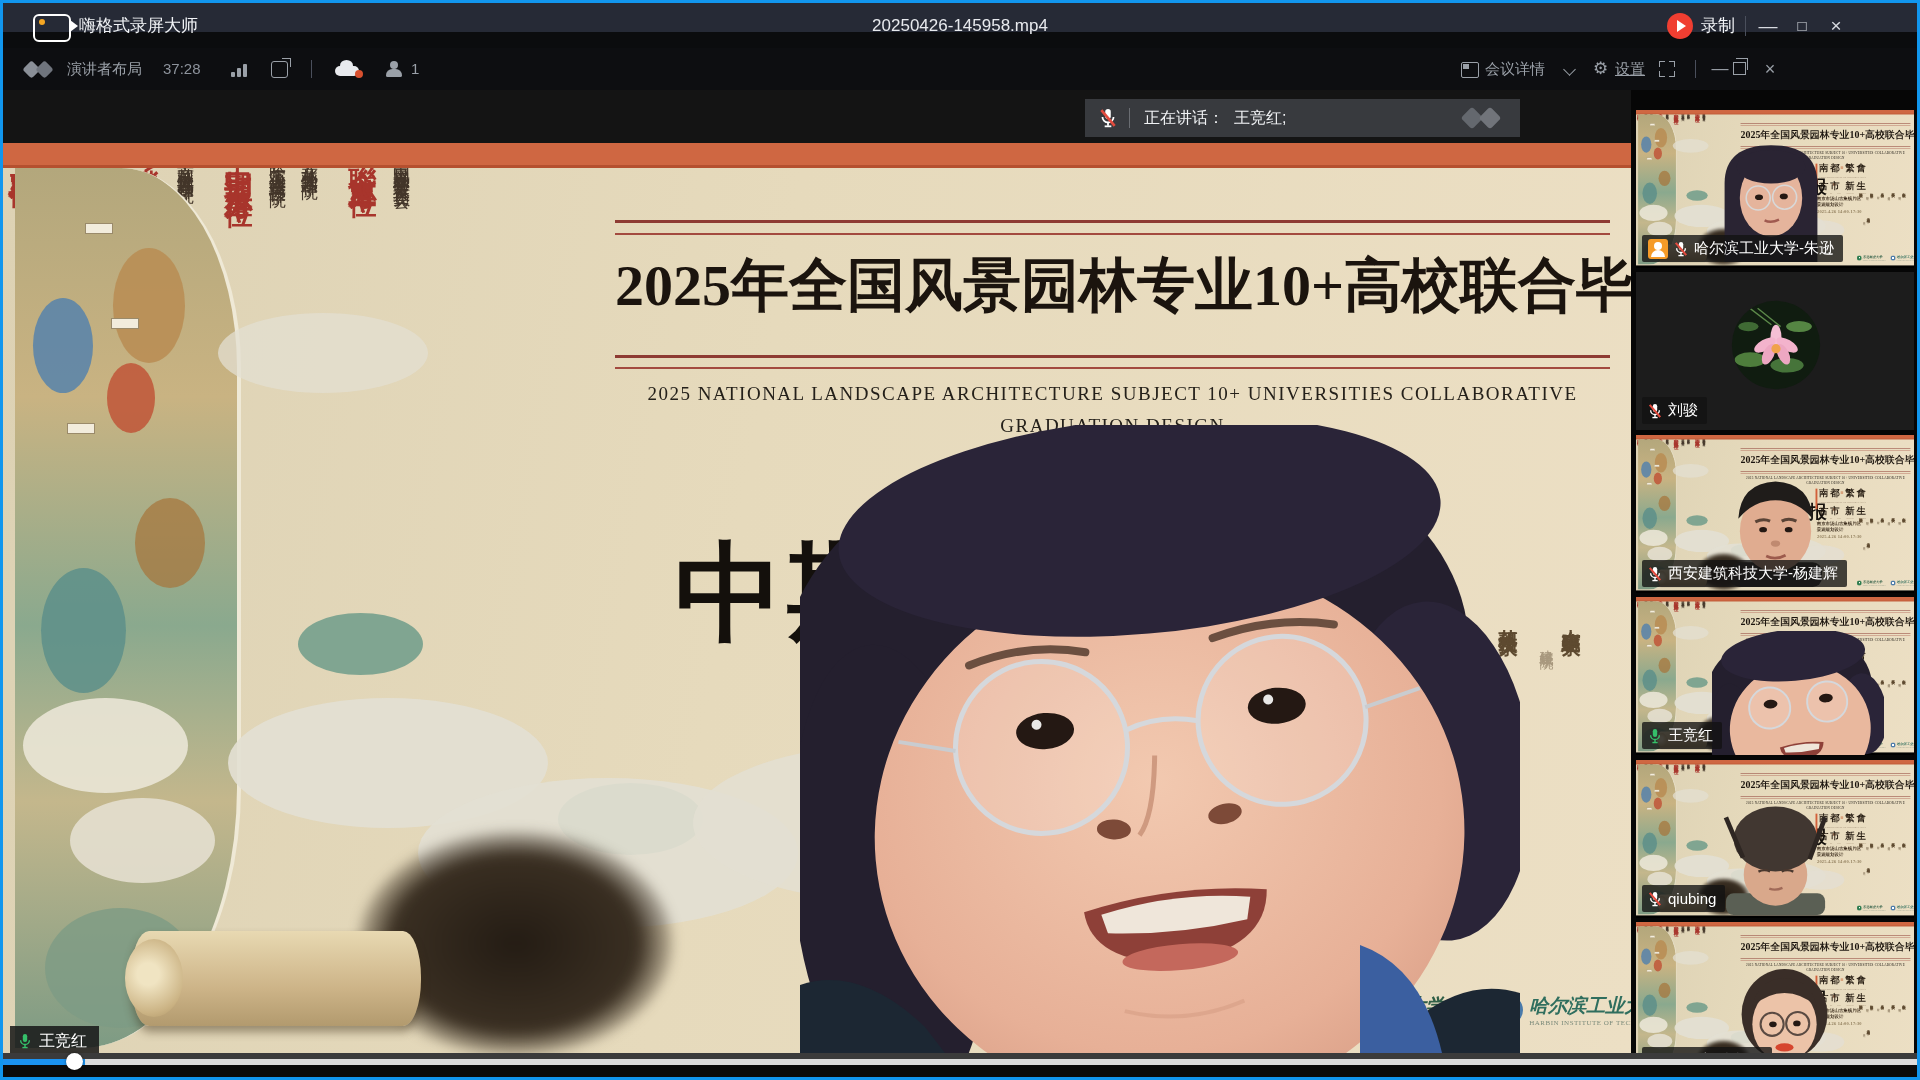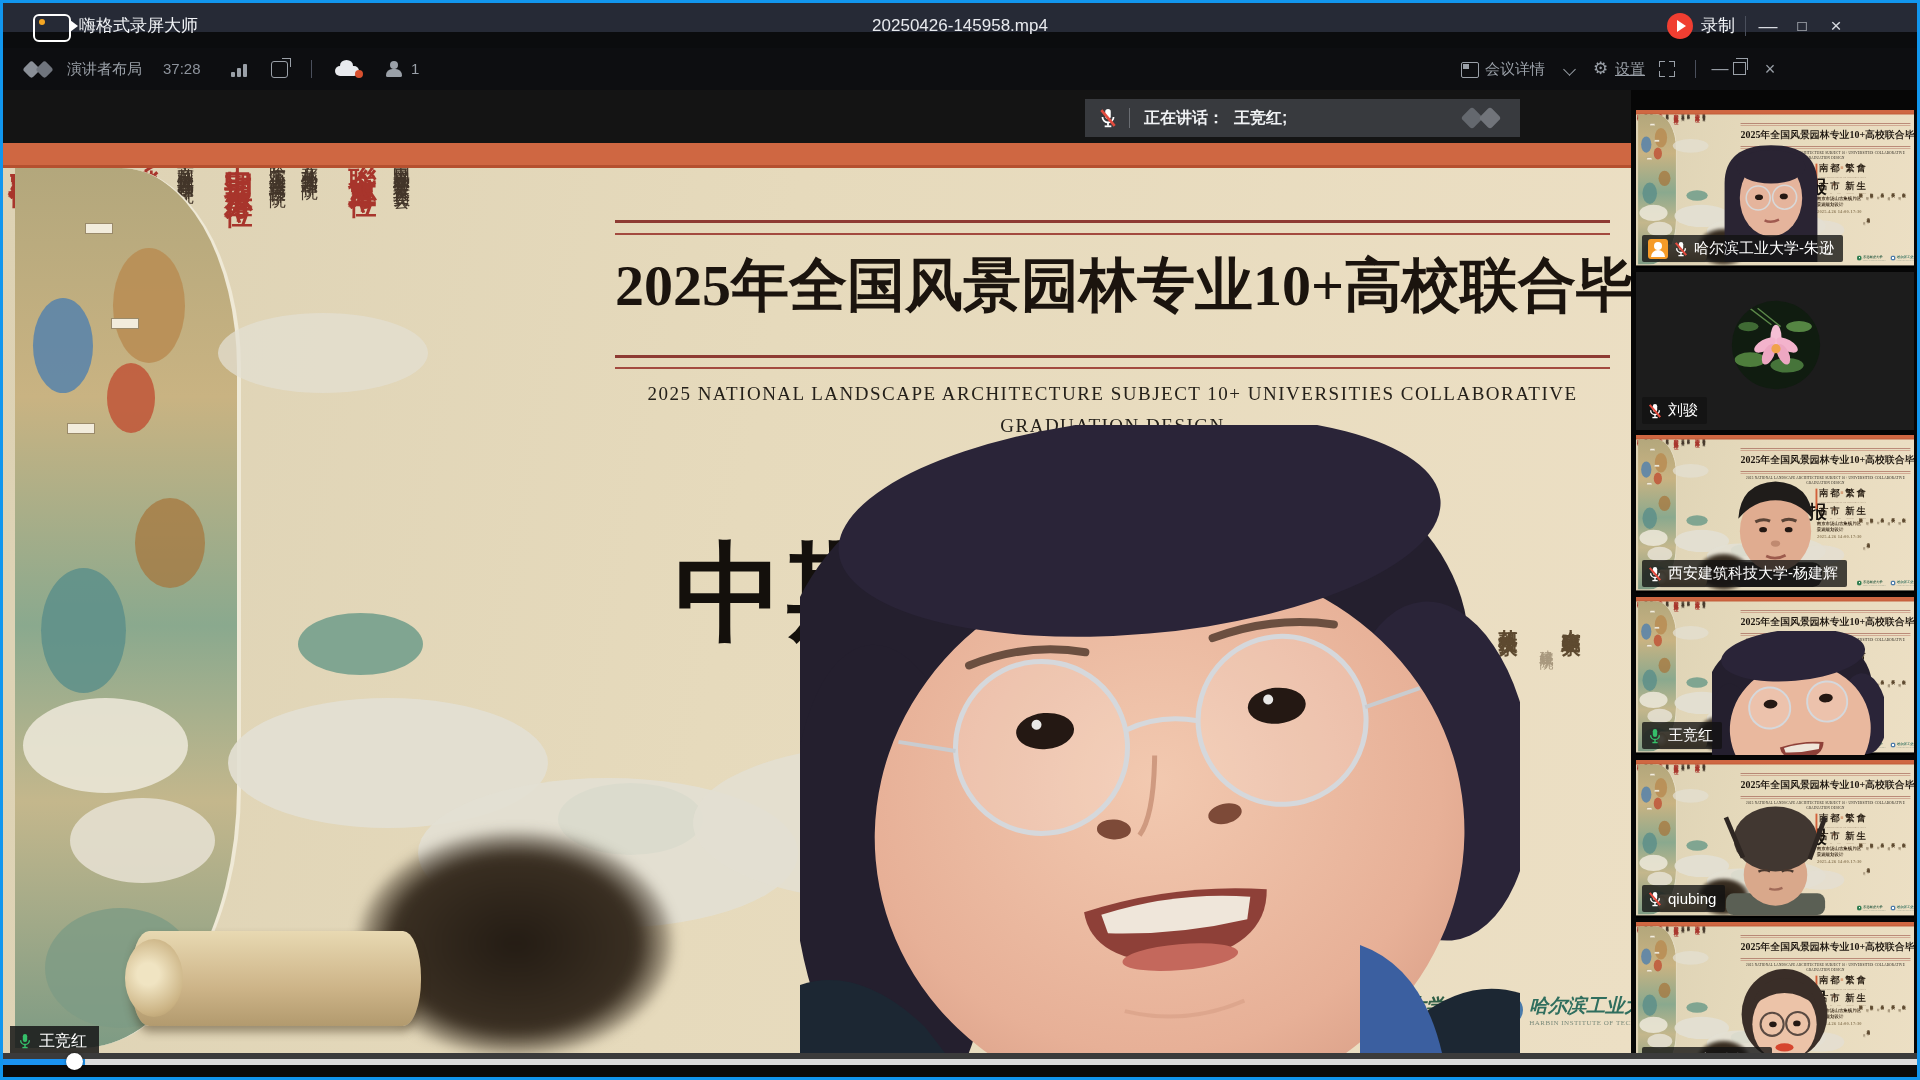--- a/index.html
+++ b/index.html
@@ -137,21 +137,21 @@
   .logo-item{display:flex;gap:6px;align-items:center;}
   .logo-circle{width:26px;height:26px;border-radius:50%;flex:0 0 auto;}
   .lc-green{background:radial-gradient(circle at 50% 45%,#ffffff 18%,#2e7d4f 22%);border:2px solid #2e7d4f;}
   .lc-blue{background:radial-gradient(circle at 50% 45%,#ffffff 30%,#4a7aaa 36%);border:2px solid #4a7aaa;}
   .logo-txt{display:flex;flex-direction:column;}
   .logo-cn{font-size:19px;font-weight:700;color:#2f5e46;white-space:nowrap;font-style:italic;}
   .logo-en{font-size:7px;color:#7a8a7a;letter-spacing:.5px;white-space:nowrap;}
   
   #banner{left:1085px;top:99px;width:435px;height:38px;background:rgba(58,60,64,.95);display:flex;align-items:center;z-index:40;}
   #banner .bdiv{width:1px;height:20px;background:#6a6d72;margin:0 14px 0 12px;}
-  #banner .btxt{color:#f0f2f4;font-size:16px;font-weight:bold;}
+  #banner .btxt{color:#f0f2f4;font-size:16px;}
   #banner .wm{position:absolute;right:14px;top:6px;width:46px;height:26px;opacity:.45;}
   #banner .wm i{position:absolute;width:16px;height:16px;background:#9aa0a8;transform:rotate(45deg);border-radius:3px;top:5px;}
   #banner .wm i:nth-child(1){left:4px;}
   #banner .wm i:nth-child(2){left:22px;background:#b6bcc4;}
   .mic{display:inline-block;}
   .mic .mb{fill:#fff;}
   .mic .ms{stroke:#fff;stroke-width:1.6;fill:none;}
   .mic .slash{stroke:#e24b3e;stroke-width:2.4;}
   .mic.green .mb{fill:#35c06a;}
   .mic.green .ms{stroke:#35c06a;}

